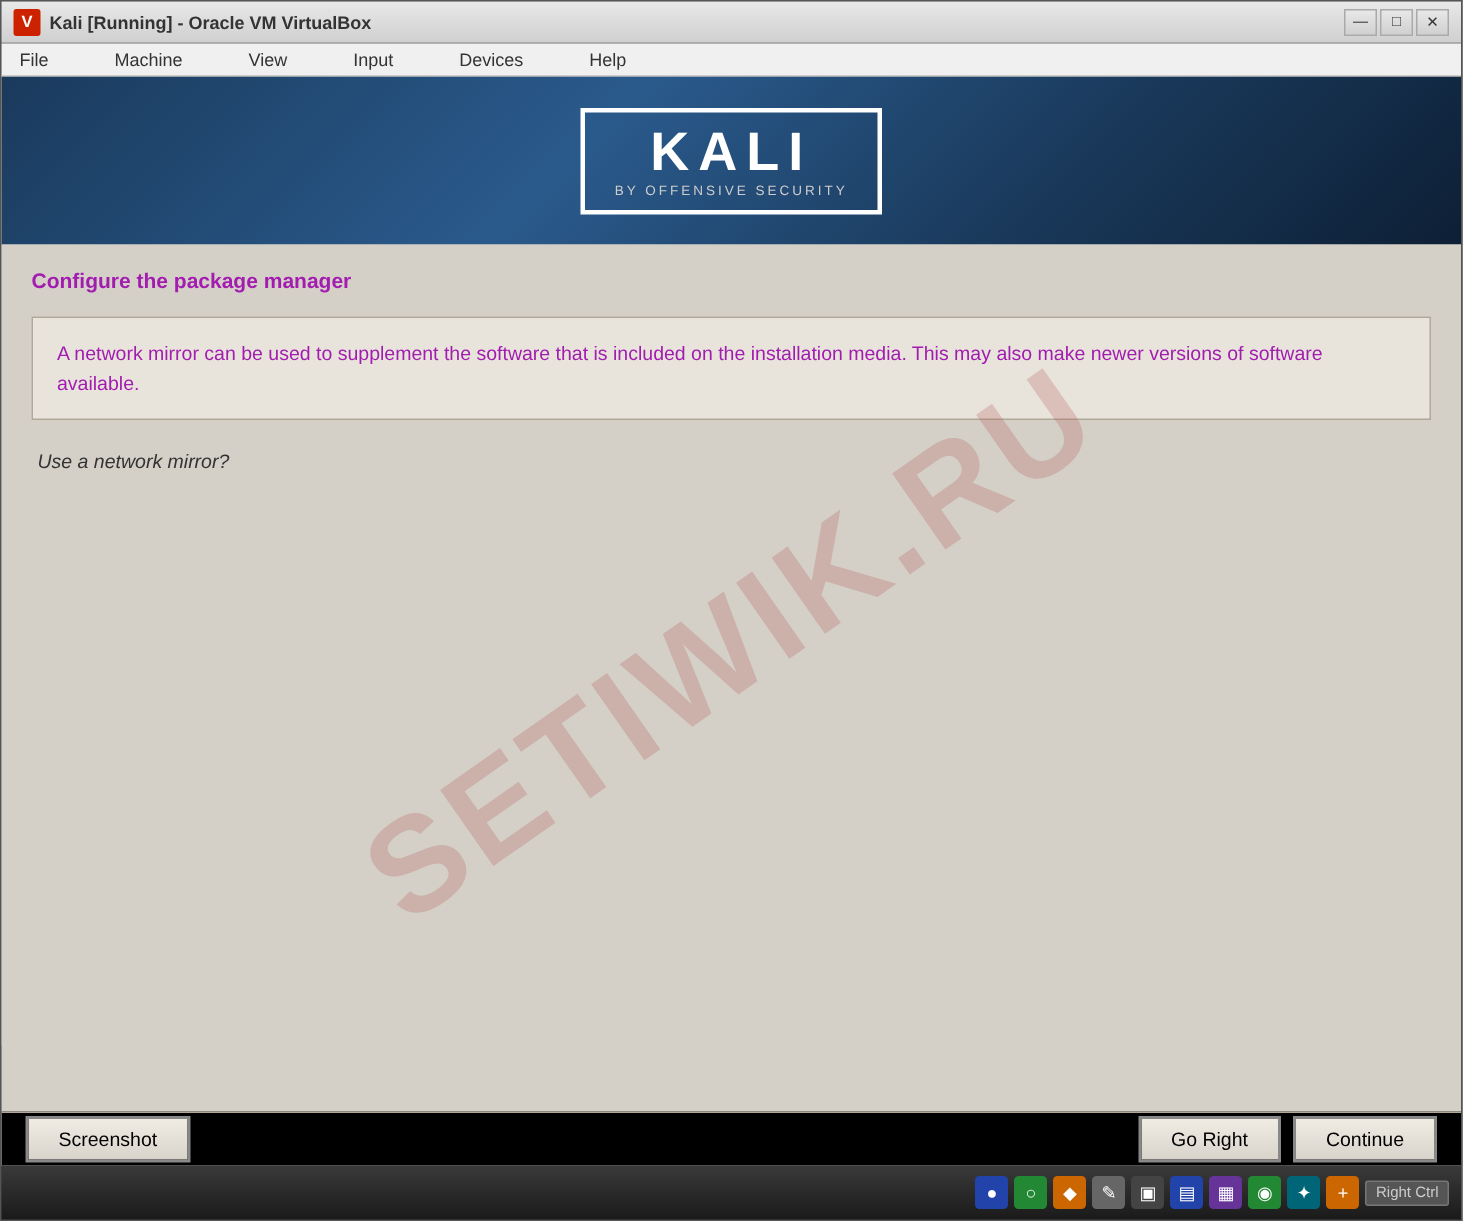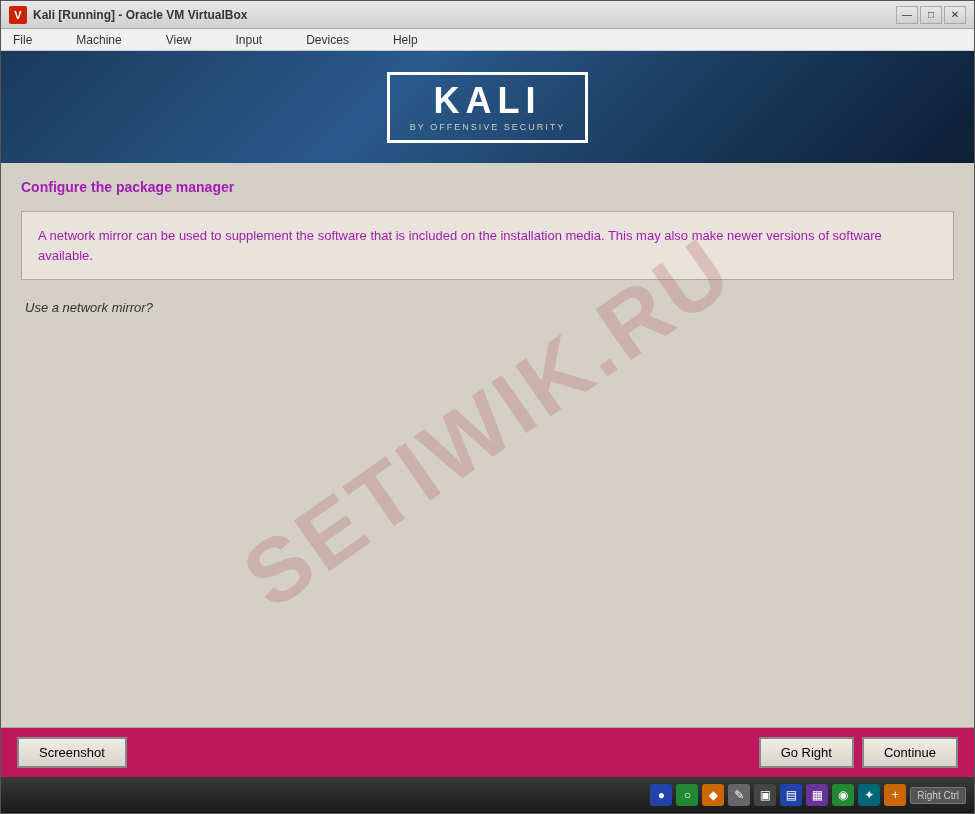--- a/index.html
+++ b/index.html
@@ -226,22 +226,22 @@
       font-weight: bold;
       color: rgba(180, 80, 80, 0.25);
       white-space: nowrap;
       pointer-events: none;
       font-family: Arial, sans-serif;
       letter-spacing: 4px;
     }
 
     
     .bottom-bar {
-      background: #be185d;
-      height: 50px;
+      background: #000000;
+      height: 36px;
       display: flex;
       align-items: center;
       justify-content: space-between;
       padding: 0 16px;
       border-top: 1px solid #b0a898;
       flex-shrink: 0;
       margin-top: 44px;
     }
 
     .bottom-btn {

